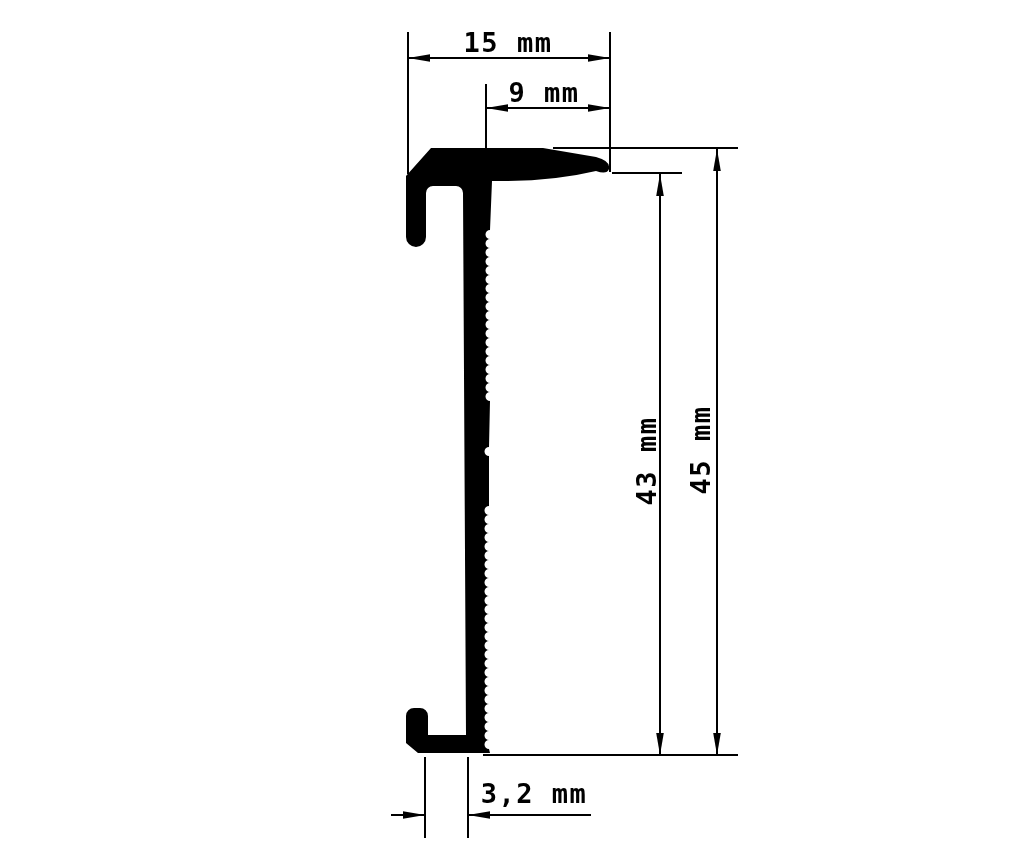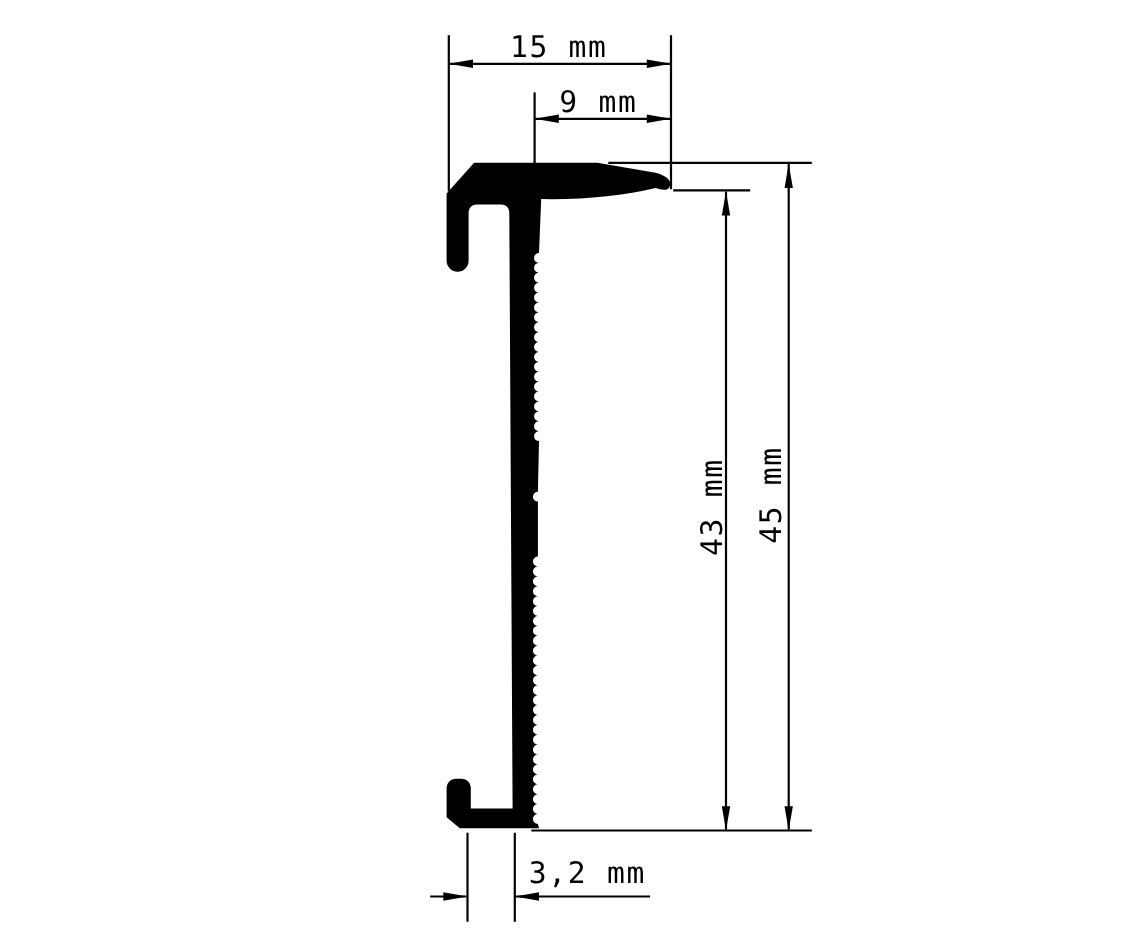--- a/index.html
+++ b/index.html
@@ -2,20 +2,21 @@
 <html><head>
 <meta charset="utf-8">
 <style>
   html,body{margin:0;padding:0;background:#ffffff;}
   .stage{
     position:relative;
     width:1024px;height:853px;
     background:#ffffff;
     overflow:hidden;
     font-family:"DejaVu Sans Mono","Liberation Mono",monospace;
+    font-weight:bold;
   }
   svg{position:absolute;left:0;top:0;}
   .dimline{stroke:#000;stroke-width:2;fill:none;}
   .arrow{fill:#000;stroke:none;}
   .profile{fill:#000;stroke:none;}
   text{
     font-family:"DejaVu Sans Mono","Liberation Mono",monospace;
     font-size:27px;
     letter-spacing:1.5px;
     fill:#000;

